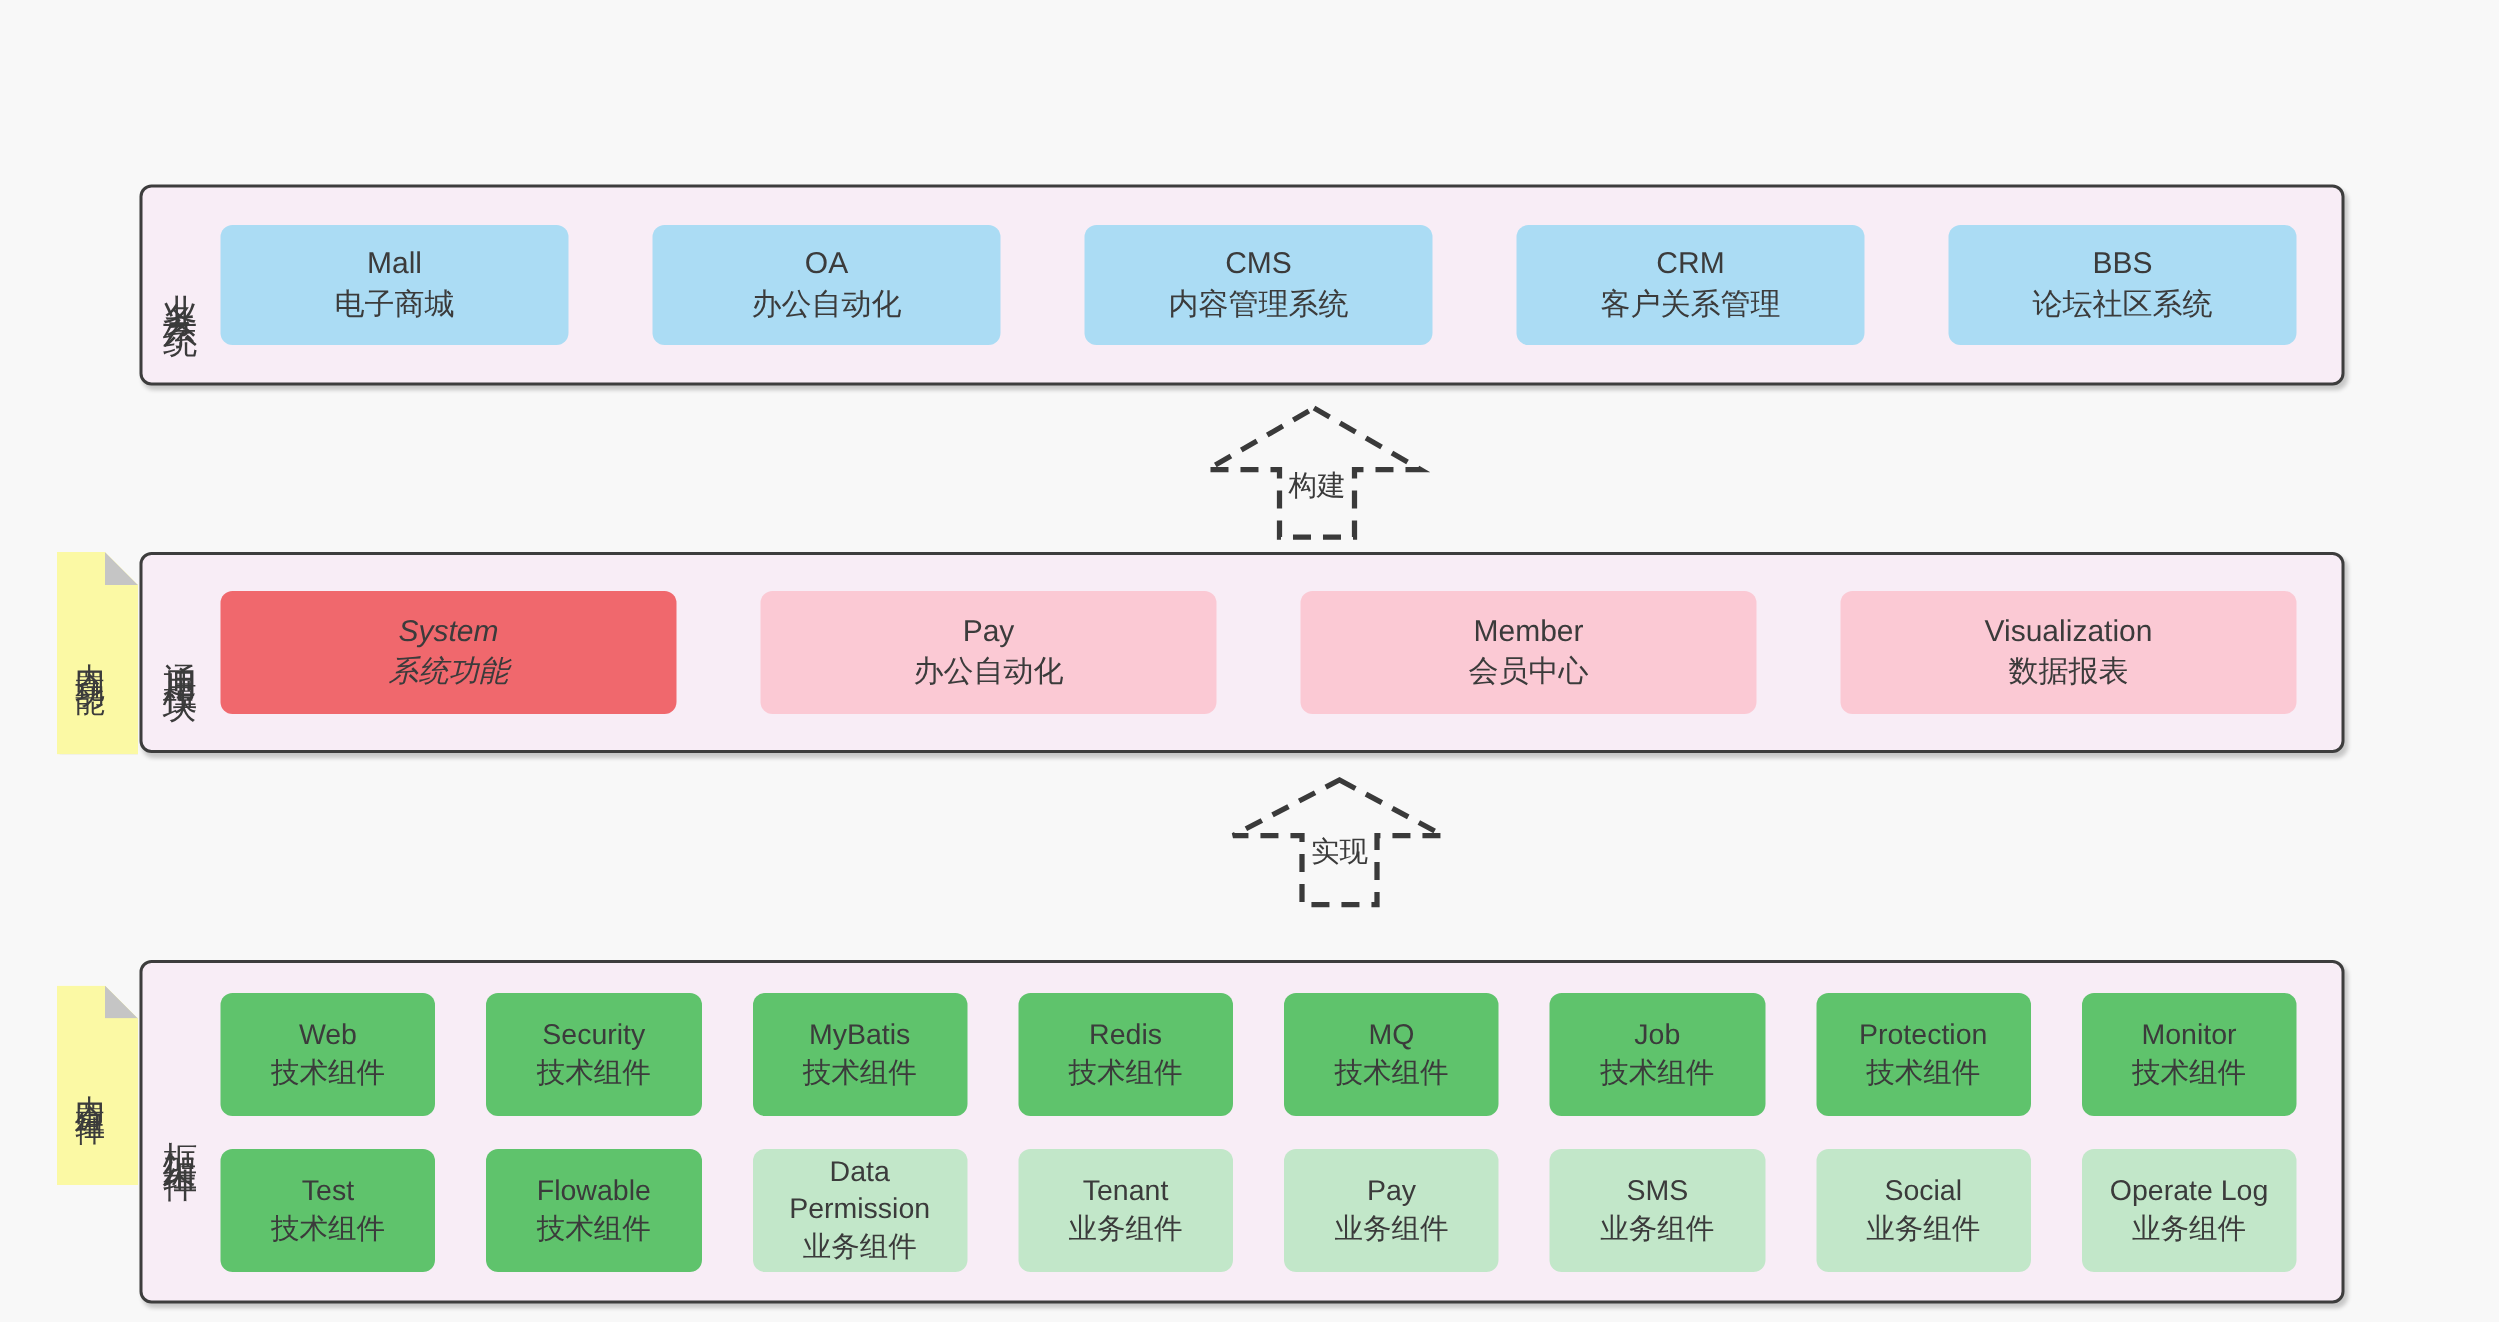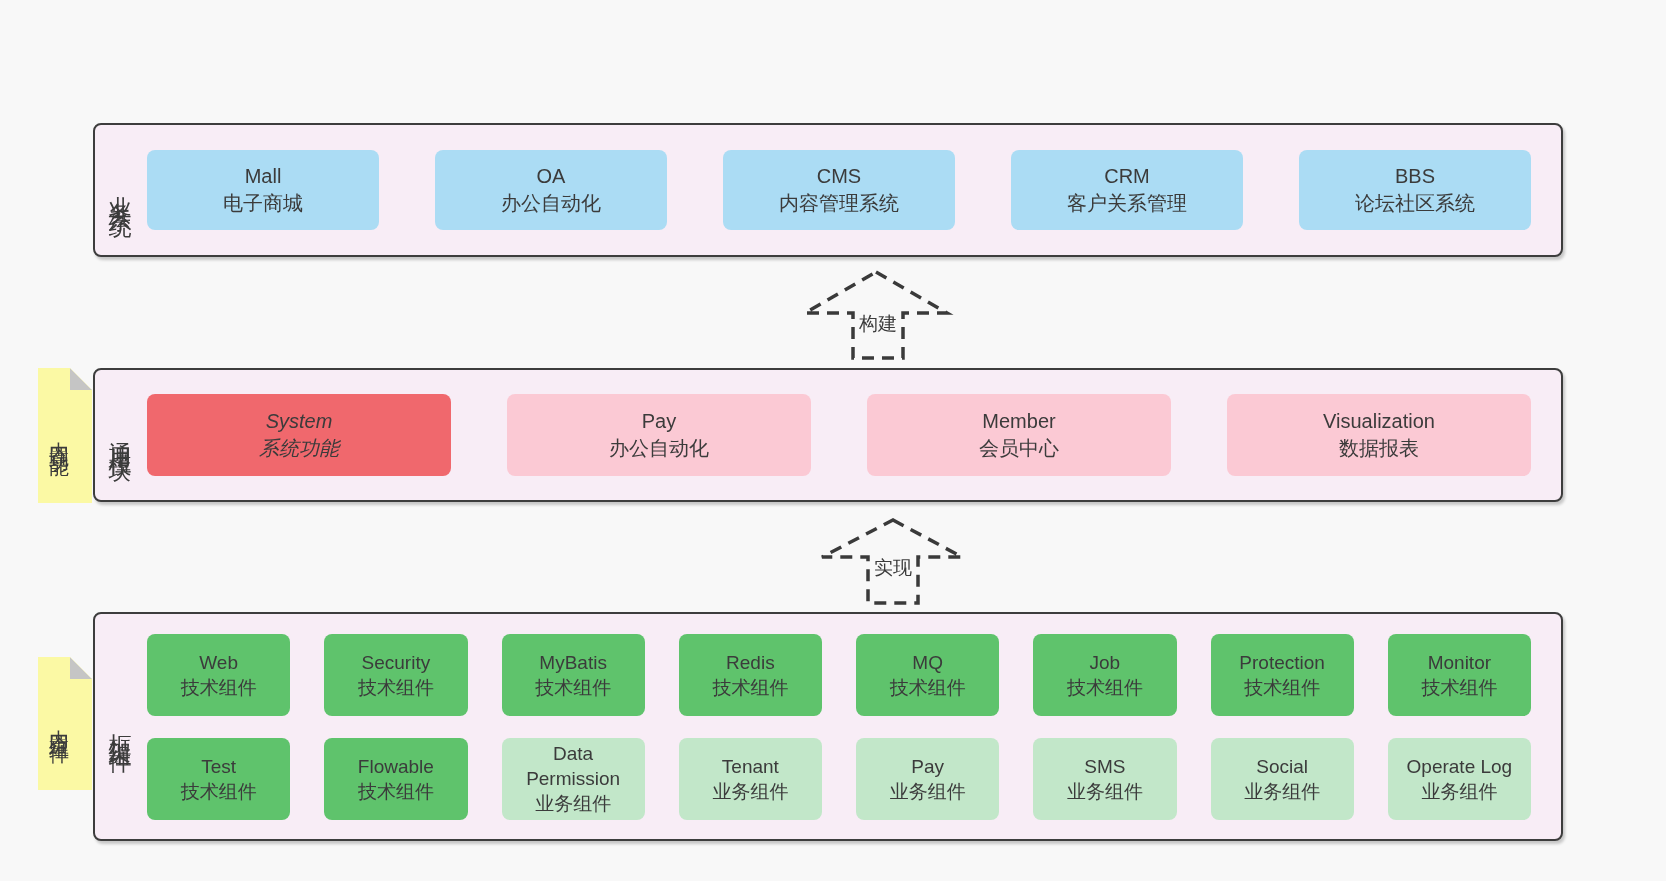--- a/index.html
+++ b/index.html
@@ -152,21 +152,21 @@
         <span>数据报表</span>
       </div>
     </div>
   </section>
 
   <svg class="arrow" style="left:817px;top:515px" width="150" height="93">
     <polygon points="76,5 145,42 101,42 101,88 51,88 51,42 5,42"></polygon>
     <text x="76" y="59">实现</text>
   </svg>
 
-  <section class="layer" style="top:612px;height:229px">
+  <section class="layer" style="top:640px;height:229px">
     <div class="layer-label">框架组件</div>
     <div class="rows">
       <div class="row8">
         <div class="box green">
           <span>Web</span>
           <span>技术组件</span>
         </div>
         <div class="box green">
           <span>Security</span>
           <span>技术组件</span>

